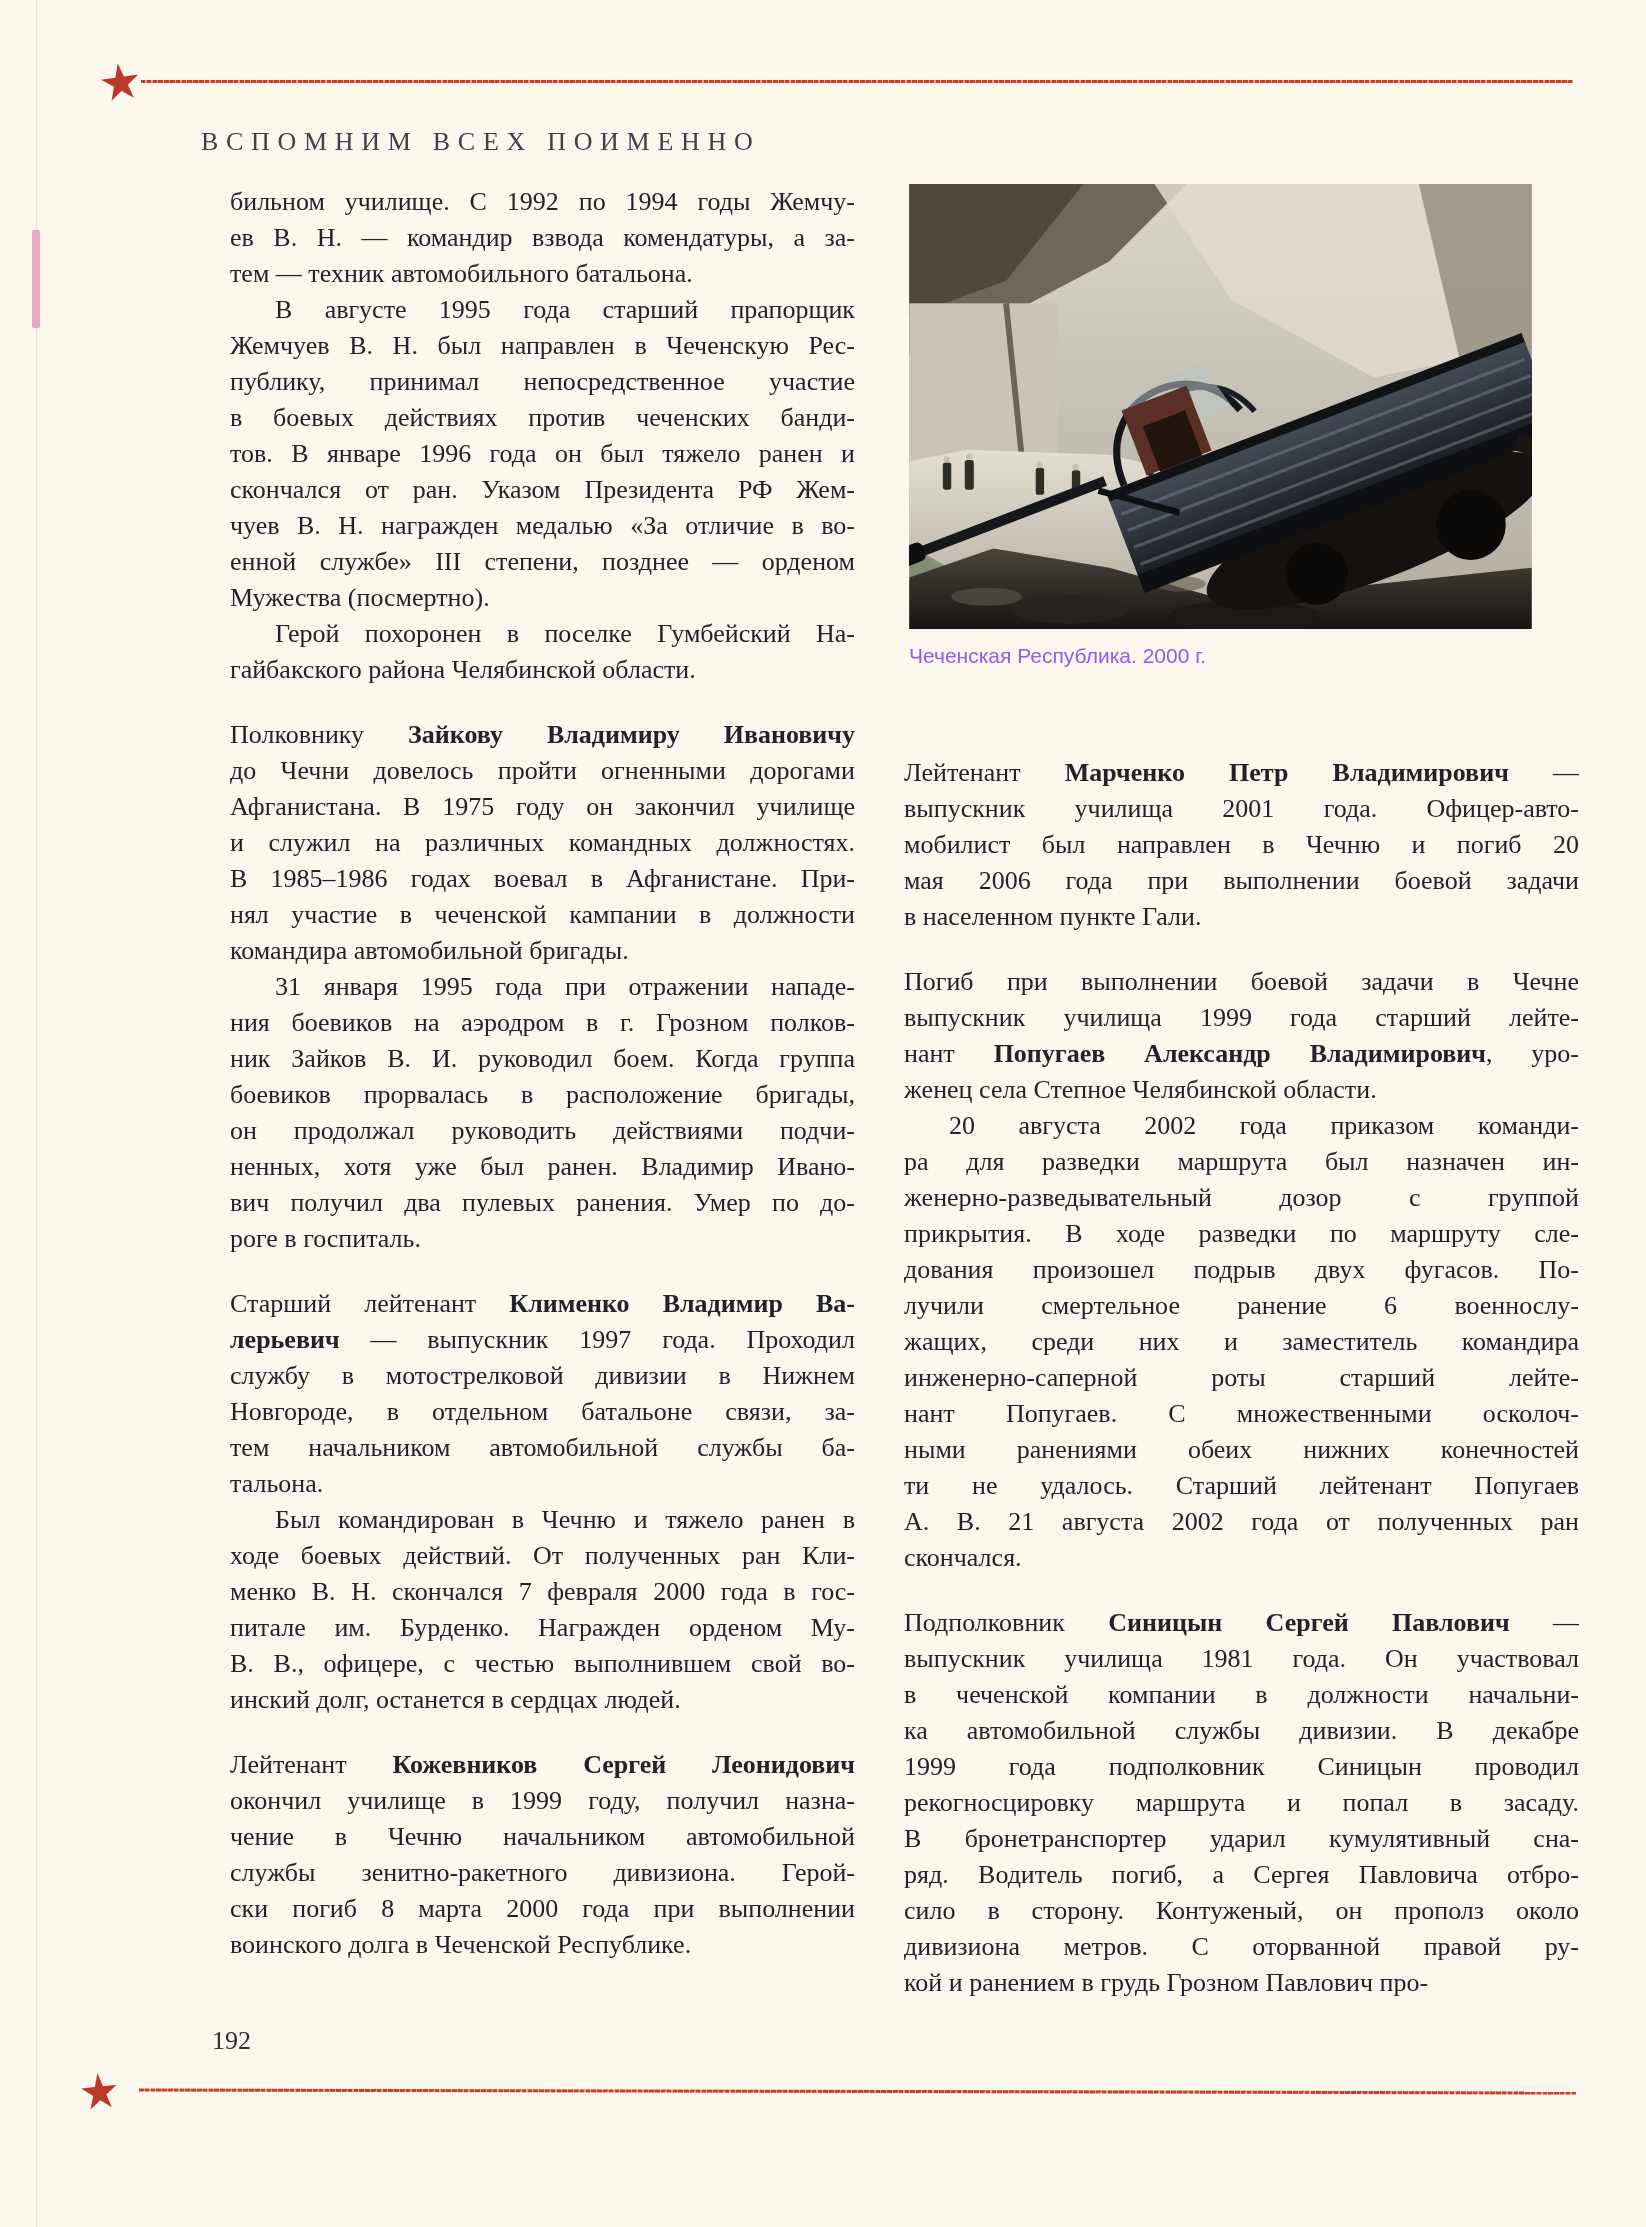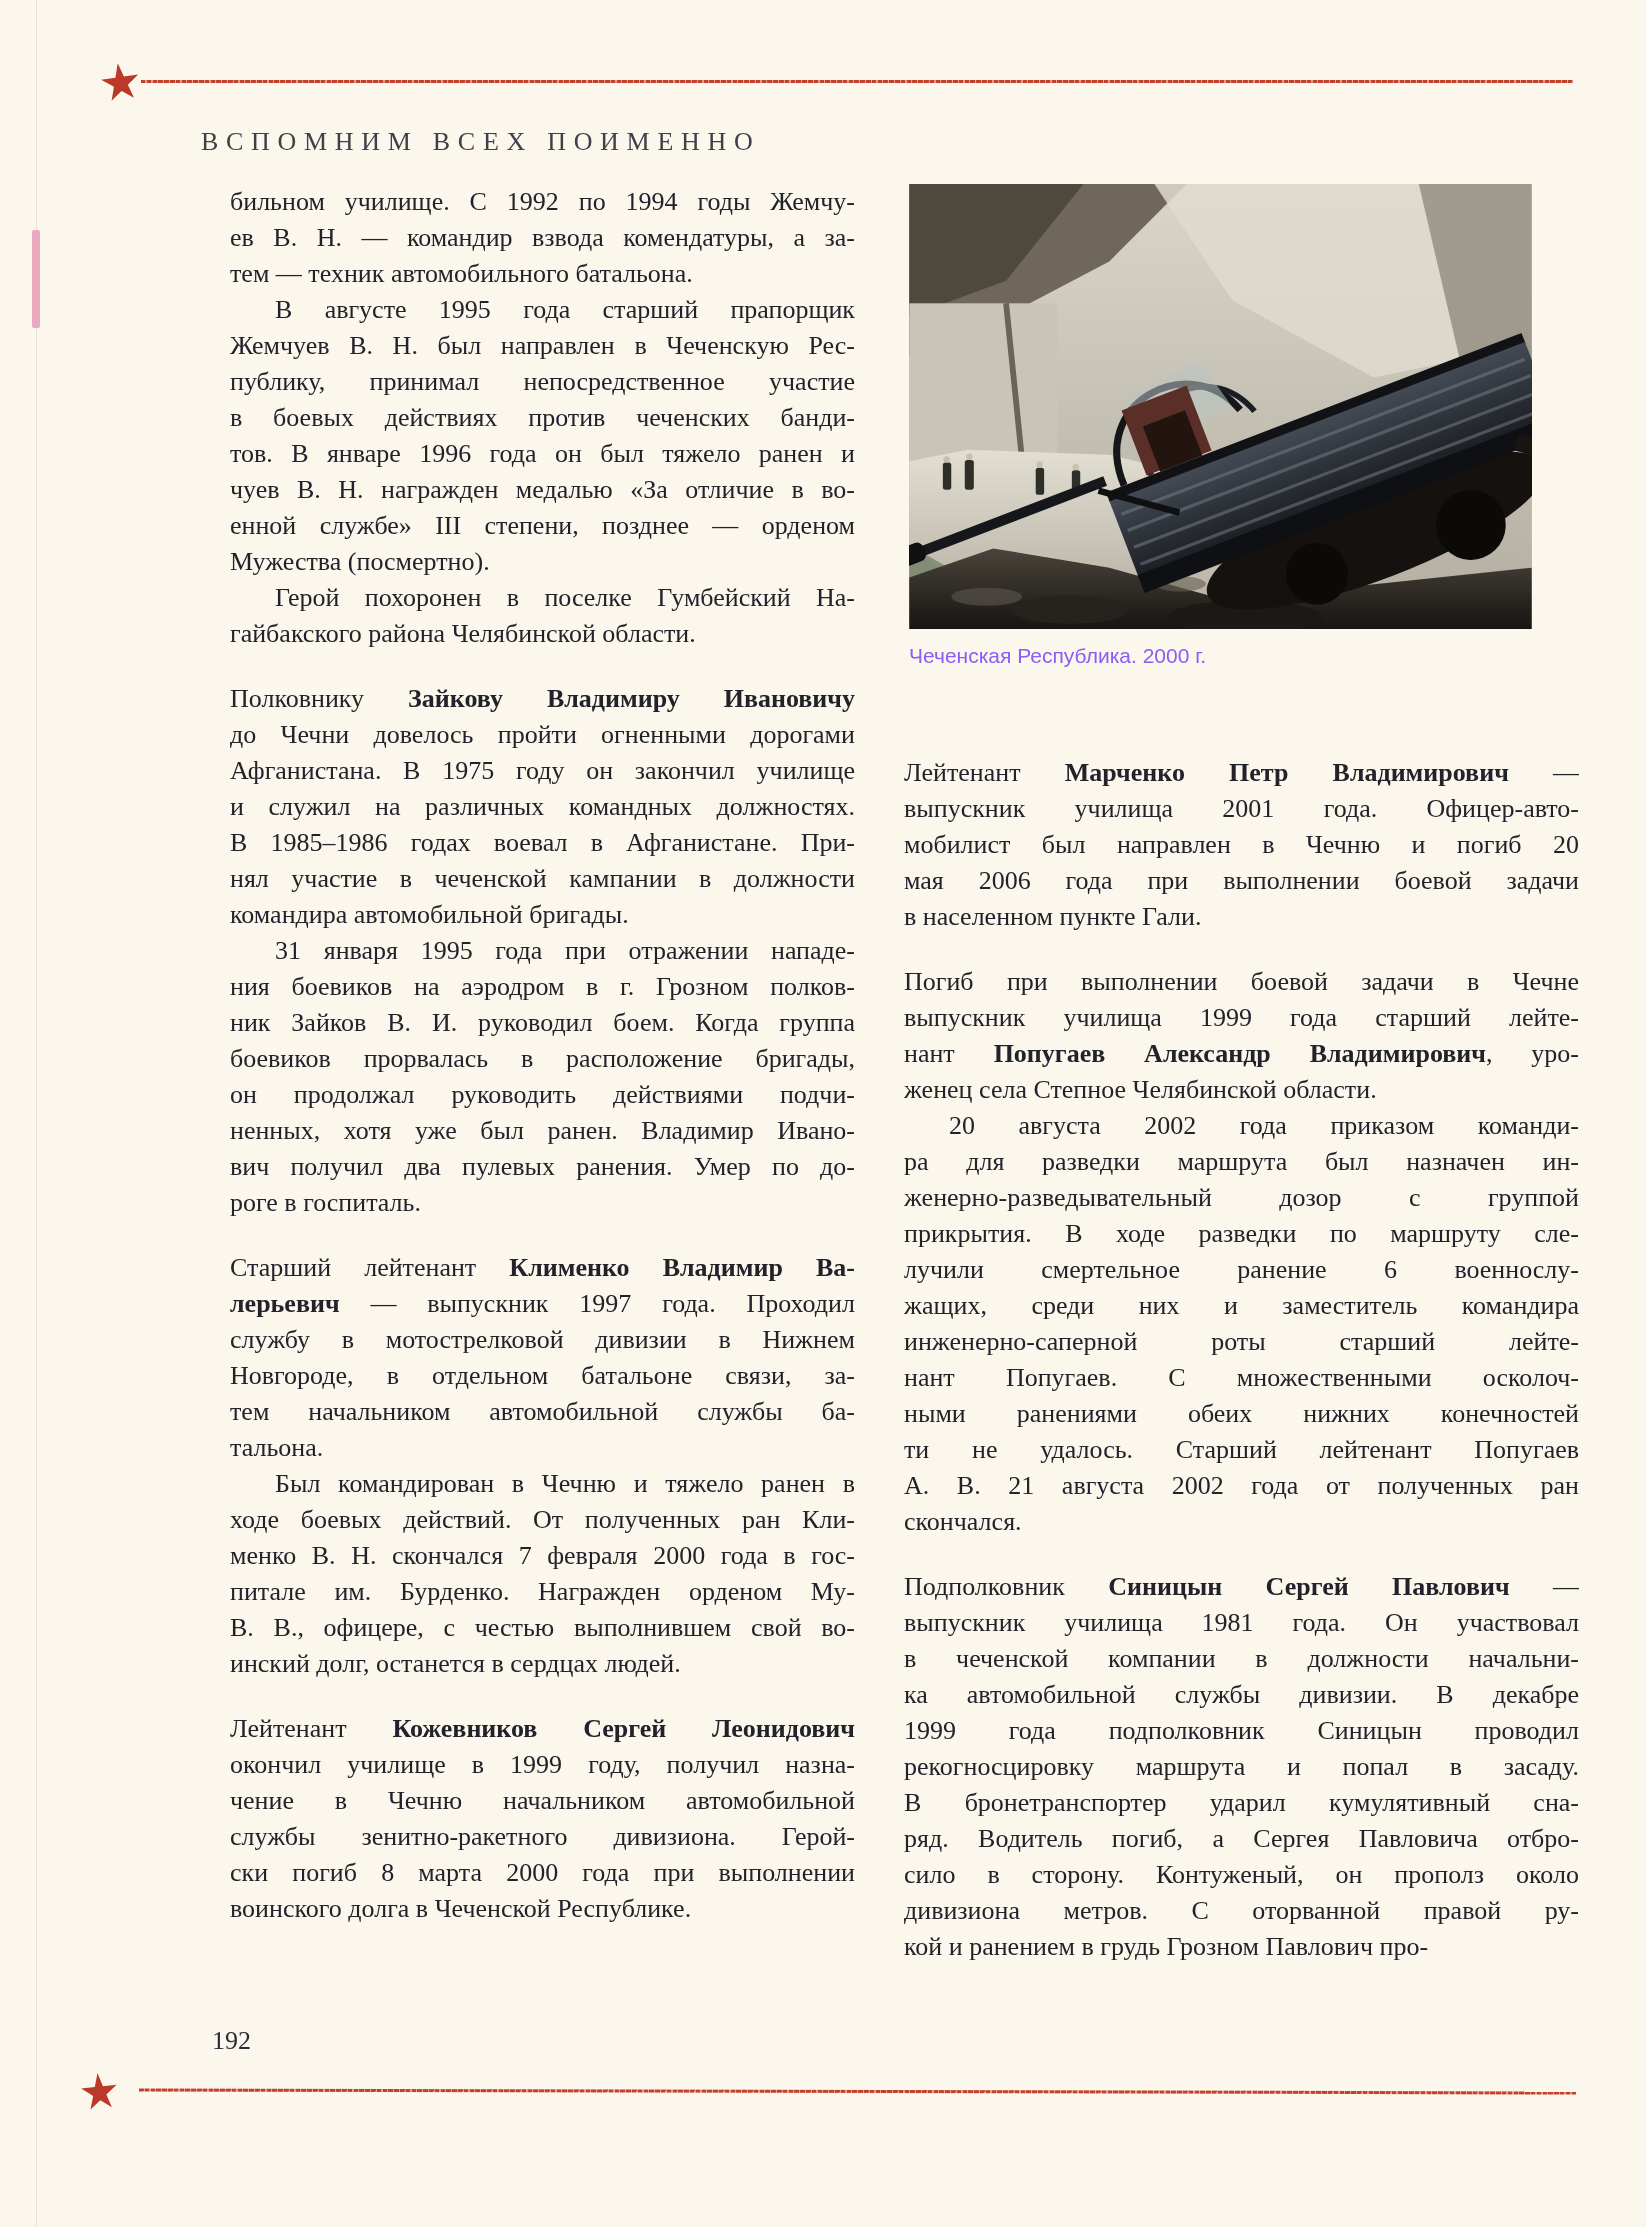--- a/index.html
+++ b/index.html
@@ -132,20 +132,21 @@
         <div class="line">бильном училище. С 1992 по 1994 годы Жемчу-</div>
         <div class="line">ев В. Н. — командир взвода комендатуры, а за-</div>
         <div class="line last">тем — техник автомобильного батальона.</div>
       </div>
       <div class="para">
         <div class="line indent">В августе 1995 года старший прапорщик</div>
         <div class="line">Жемчуев В. Н. был направлен в Чеченскую Рес-</div>
         <div class="line">публику, принимал непосредственное участие</div>
         <div class="line">в боевых действиях против чеченских банди-</div>
         <div class="line">тов. В январе 1996 года он был тяжело ранен и</div>
+        <div class="line">скончался от ран. Указом Президента РФ Жем-</div>
         <div class="line">чуев В. Н. награжден медалью «За отличие в во-</div>
         <div class="line">енной службе» III степени, позднее — орденом</div>
         <div class="line last">Мужества (посмертно).</div>
       </div>
       <div class="para">
         <div class="line indent">Герой похоронен в поселке Гумбейский На-</div>
         <div class="line last">гайбакского района Челябинской области.</div>
       </div>
     </div>
     <div class="entry">
@@ -213,20 +214,21 @@
         <div class="line">Погиб при выполнении боевой задачи в Чечне</div>
         <div class="line">выпускник училища 1999 года старший лейте-</div>
         <div class="line">нант <b>Попугаев Александр Владимирович</b>, уро-</div>
         <div class="line last">женец села Степное Челябинской области.</div>
       </div>
       <div class="para">
         <div class="line indent">20 августа 2002 года приказом команди-</div>
         <div class="line">ра для разведки маршрута был назначен ин-</div>
         <div class="line">женерно-разведывательный дозор с группой</div>
         <div class="line">прикрытия. В ходе разведки по маршруту сле-</div>
+        <div class="line">дования произошел подрыв двух фугасов. По-</div>
         <div class="line">лучили смертельное ранение 6 военнослу-</div>
         <div class="line">жащих, среди них и заместитель командира</div>
         <div class="line">инженерно-саперной роты старший лейте-</div>
         <div class="line">нант Попугаев. С множественными осколоч-</div>
         <div class="line">ными ранениями обеих нижних конечностей</div>
         <div class="line">ти не удалось. Старший лейтенант Попугаев</div>
         <div class="line">А. В. 21 августа 2002 года от полученных ран</div>
         <div class="line last">скончался.</div>
       </div>
     </div>

